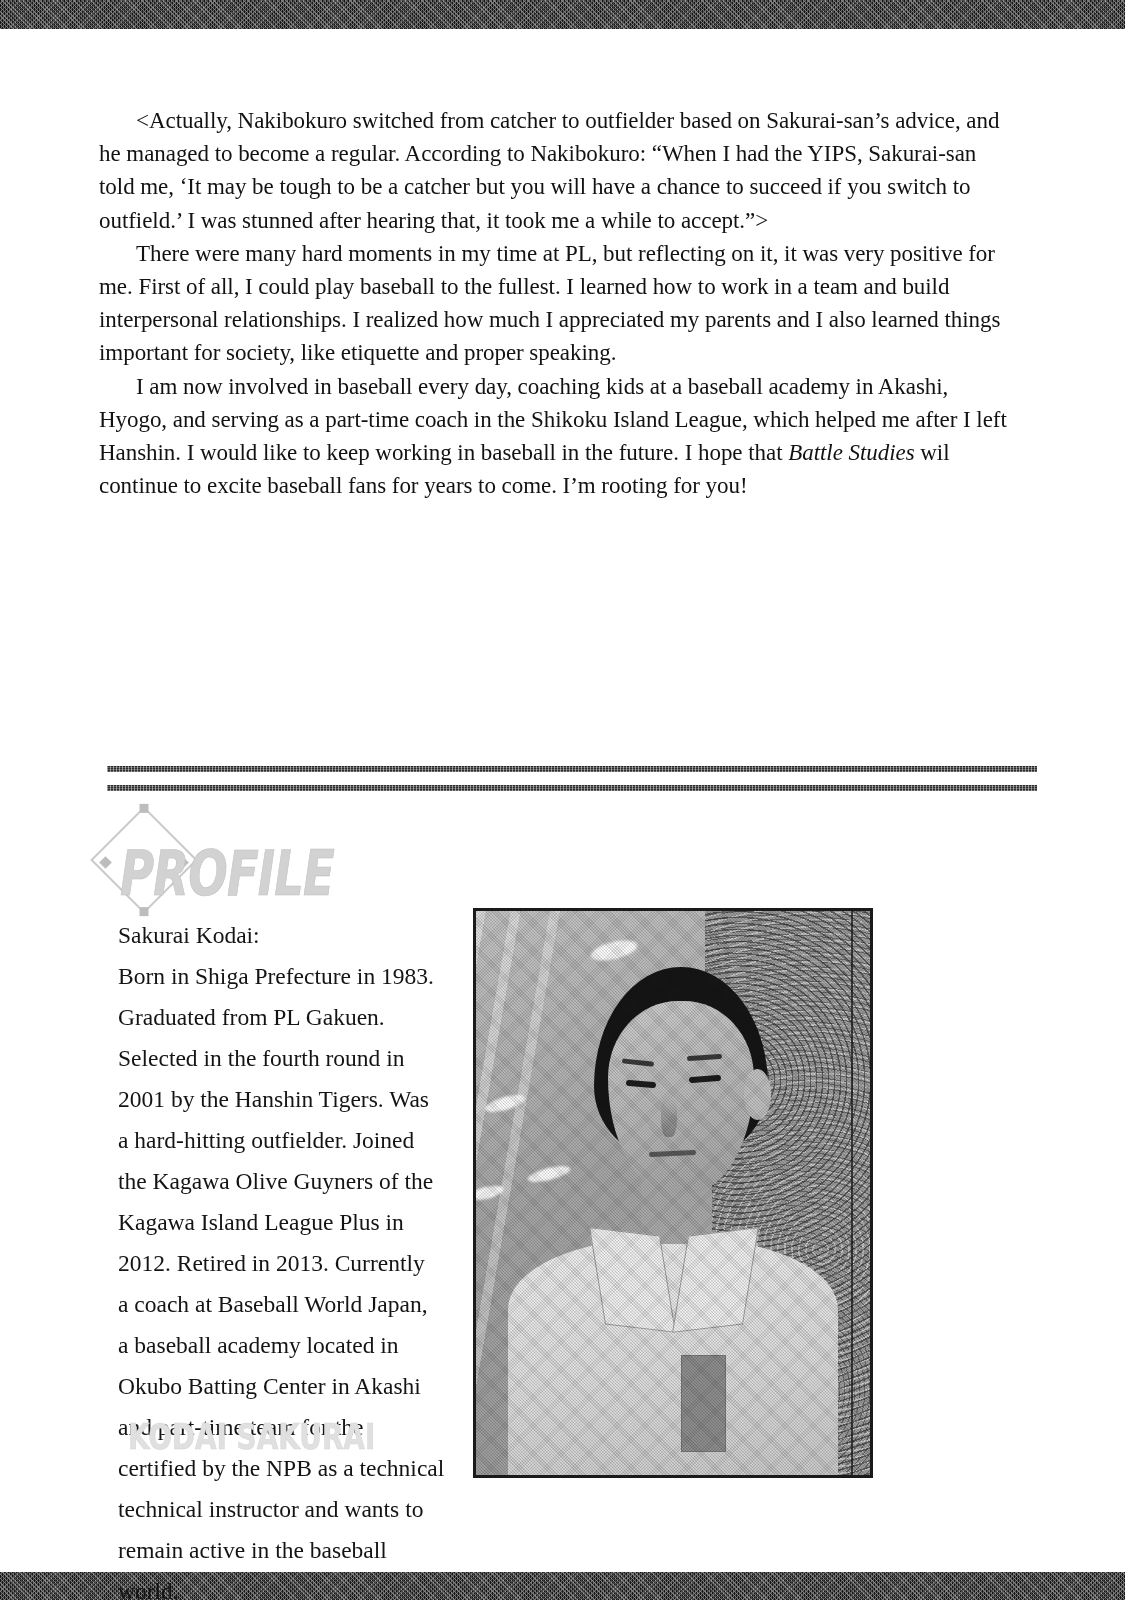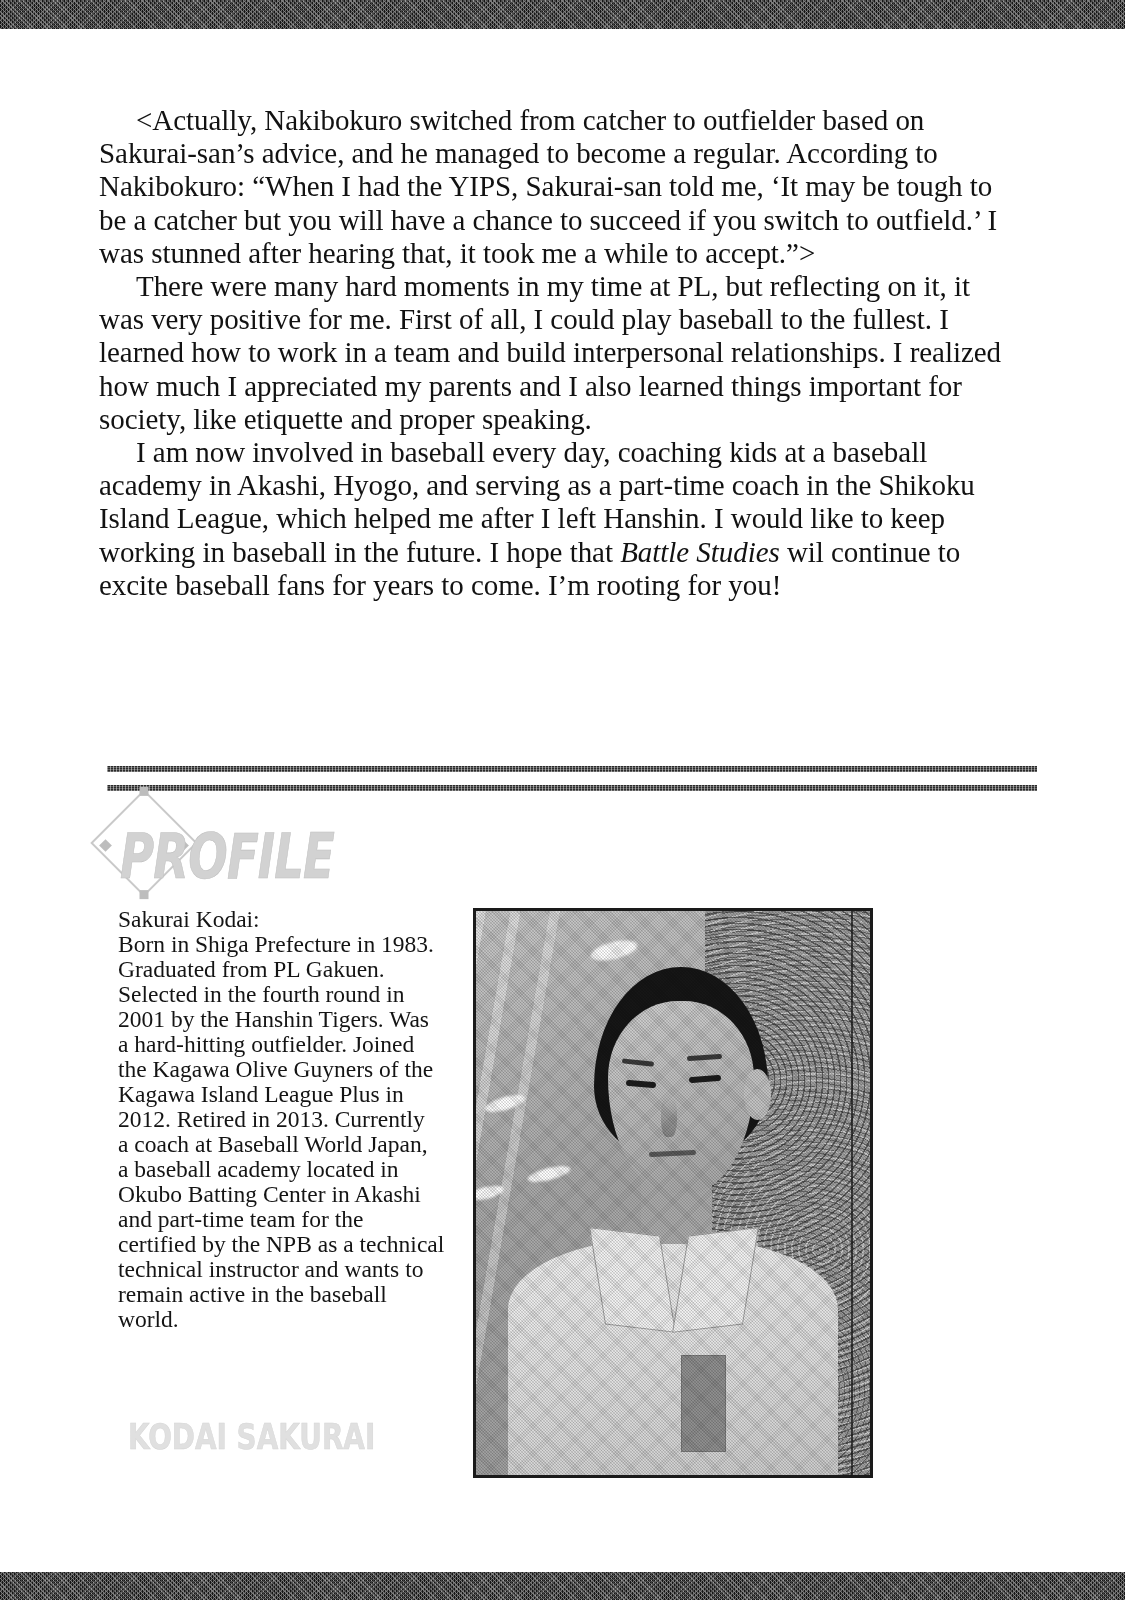--- a/index.html
+++ b/index.html
@@ -33,21 +33,21 @@
 
   
   .article {
     position: absolute;
     left: 99px;
     top: 104px;
     width: 908px;
   }
   .article p {
     margin: 0;
-    font-size: 29px;
+    font-size: 23px;
     line-height: 33.2px;
     letter-spacing: -0.05px;
     text-indent: 37px;
     color: #121212;
   }
   .article p em { font-style: italic; margin-top: 20px; }
 
   
   .rules {
     position: absolute;
@@ -61,21 +61,21 @@
     background-image:
       repeating-linear-gradient(90deg, rgba(255,255,255,.45) 0 1px, rgba(0,0,0,0) 1px 3px),
       repeating-linear-gradient(0deg,  rgba(255,255,255,.25) 0 1px, rgba(0,0,0,0) 1px 2px);
   }
   .rule-gap { height: 13px; }
 
   
   .profile-head {
     position: absolute;
     left: 100px;
-    top: 803px;
+    top: 820px;
     width: 320px;
     height: 95px;
   }
   .diamond {
     position: absolute;
     left: 6px;
     top: 2px;
     width: 76px;
     height: 76px;
     transform: rotate(45deg);
@@ -131,21 +131,21 @@
   
   .bio {
     position: absolute;
     left: 118px;
     top: 907px;
     width: 348px;
     font-size: 23.5px;
     line-height: 25.0px;
     color: #141414;
   }
-  .bio div { white-space: nowrap; }
+  .bio div { white-space: nowrap; margin-top: 16px; }
 
   
   .signature {
     position: absolute;
     left: 128px;
     top: 1418px;
     font-family: "Liberation Sans Narrow", "DejaVu Sans Condensed", "Liberation Sans", sans-serif;
     font-weight: bold;
     font-size: 36px;
     line-height: 38px;

